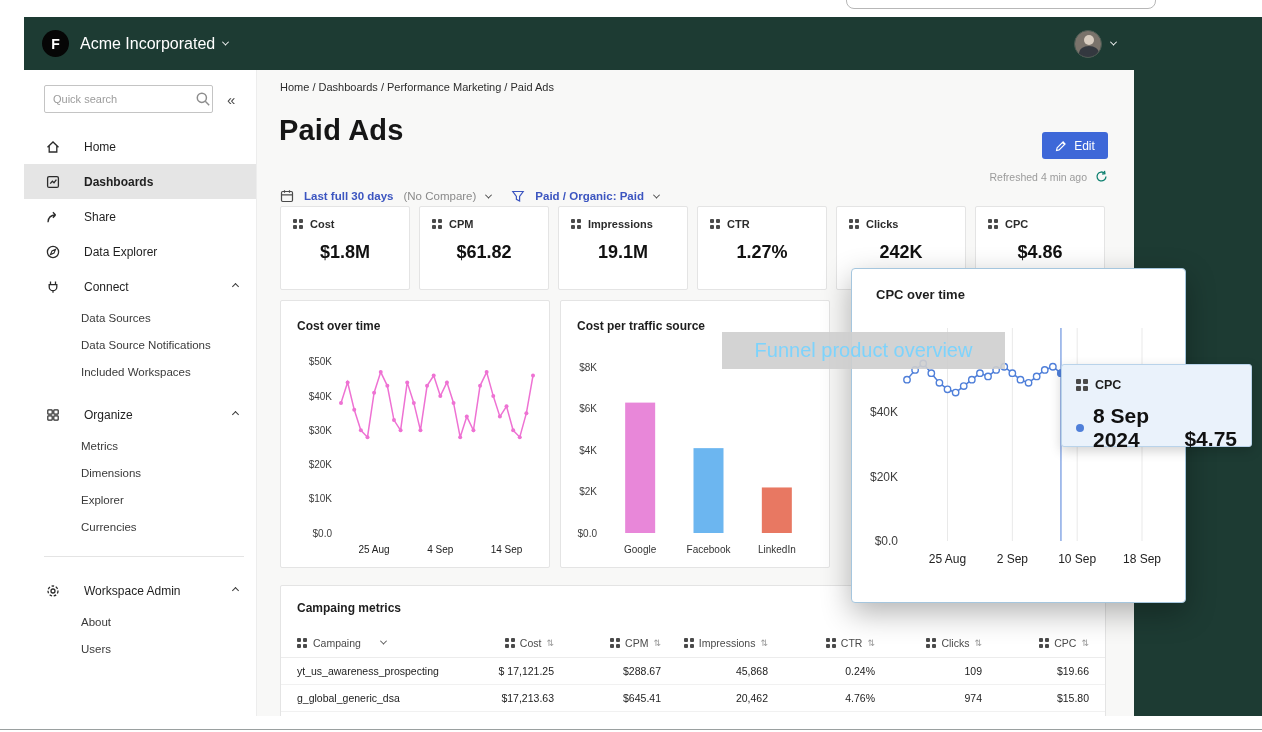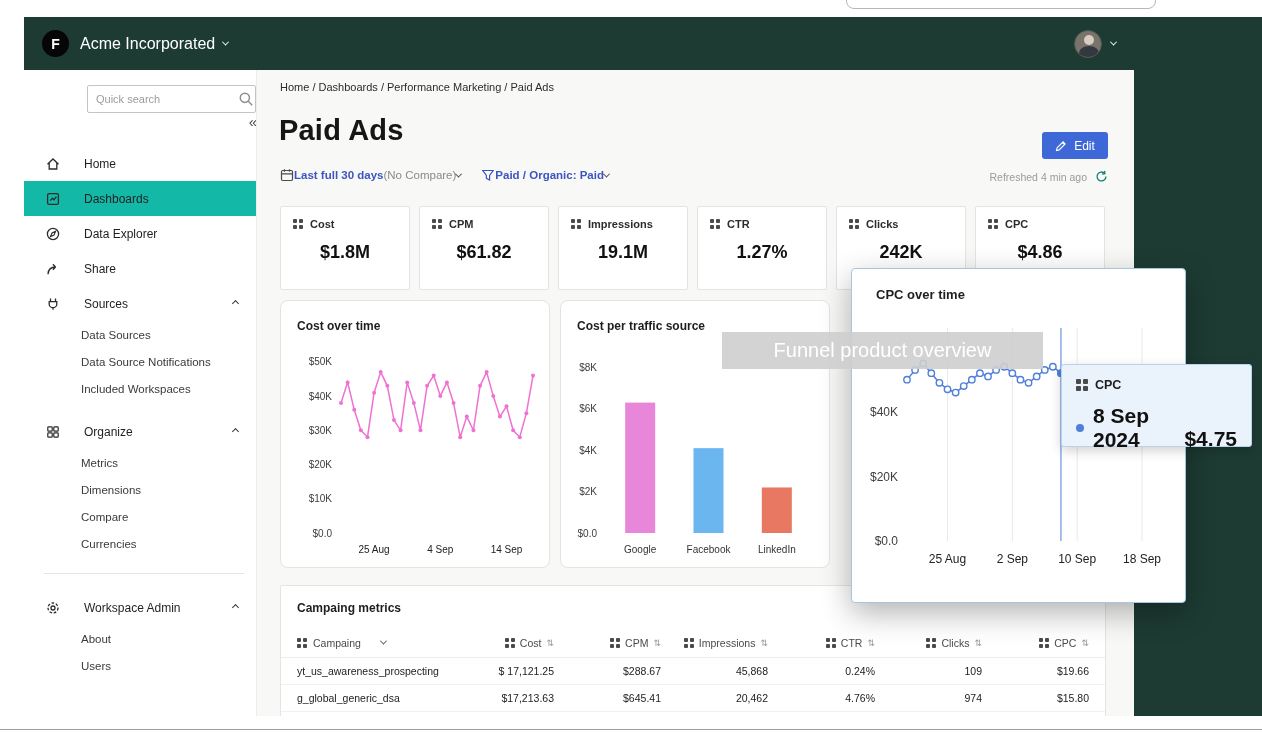--- a/index.html
+++ b/index.html
@@ -32,58 +32,58 @@
 
   .chev { display:inline-block; width:6px; height:6px; border-right:1.5px solid currentColor; border-bottom:1.5px solid currentColor; }
   .chev.down { transform:rotate(45deg) translate(-1px,-1px); }
   .chev.up { transform:rotate(-135deg); }
   .chev.sm { width:5px; height:5px; }
 
   .body-row { flex:1; display:flex; min-height:0; }
 
   
   .sidebar { width:233px; background:#fff; border-right:1px solid #ededed; overflow:hidden; }
-  .search-row { display:flex; align-items:flex-end; padding:15px 0 10px 20px;flex-direction:column; }
+  .search-row { display:flex; align-items:center; padding:15px 0 10px 20px; }
   .search-box { width:169px; height:28px; border:1px solid #c4c4c4; border-radius:2px; display:flex; align-items:center; padding:0 8px; background:#fff; }
   .search-box input { border:0; outline:0; flex:1; font-size:11px; color:#333; background:transparent; font-family:"Liberation Sans",sans-serif; }
   .search-box input::placeholder { color:#9c9c9c; }
   .collapse-btn { margin-left:14px; color:#4a4a4a; font-size:15px; cursor:pointer; letter-spacing:-1px; }
   .nav { margin-top:6px; }
   .nav-item { height:35px; display:flex; align-items:center; padding:0 18px 0 21px; gap:23px; font-size:12px; color:#1f1f1f; font-weight:500; cursor:pointer; }
-  .nav-item.selected { background:#14b8a6; font-weight:400; }
+  .nav-item.selected { background:#e5e5e5; font-weight:700; }
   .nav-item .right { margin-left:auto; color:#3a3a3a; }
   .nav-icon { width:16px; height:16px; flex:0 0 16px; }
   .sub-item { height:27px; display:flex; align-items:center; padding-left:57px; font-size:11.5px; color:#3a3a3a; cursor:pointer; }
   .section-gap { height:12px; }
   .divider { height:1px; background:#e4e4e4; margin:16px 12px 16px 20px; }
 
   
   .main { flex:1; background:var(--page-bg,#f8f8f7); position:relative; overflow:hidden; }
   .breadcrumb { position:absolute; left:23px; top:11px; font-size:11px; color:#2c2c2c; cursor:pointer; }
   .page-title { position:absolute; left:22px; top:44px; font-size:29px; font-weight:600; color:#161616; letter-spacing:0.2px; }
   .edit-btn { position:absolute; right:26px; top:62px; width:66px; height:27px; background:var(--accent-blue,#3e68d8); border:0; border-radius:3px; color:#fff; font-size:12px; display:flex; align-items:center; justify-content:center; gap:7px; cursor:pointer; font-family:"Liberation Sans",sans-serif; }
   .filters { position:absolute; left:23px; top:98px; display:flex; align-items:center; gap:20px; font-size:11.5px; }
-  .filter-item { display:flex; align-items:center; gap:0; cursor:pointer; }
+  .filter-item { display:flex; align-items:center; gap:10px; cursor:pointer;margin-top:21px; }
   .filter-item .flabel { color:var(--link-blue,#3c55c0); font-weight:600; }
   .filter-item .fnote { color:#8a8a8a; font-weight:400; }
   .filter-item .chev { color:#444; }
   .refreshed { position:absolute; right:26px; top:100px; display:flex; align-items:center; gap:8px; font-size:10.5px; color:#9b9b9b; }
   .refresh-icon { color:var(--teal,#0f8170); cursor:pointer; display:inline-flex; }
 
   .kpi-row { position:absolute; left:23px; top:136px; display:flex; gap:9px; }
   .kpi-card { width:130px; height:84px; background:#fff; border:1px solid #e4e4e4; border-radius:2px; padding:11px 12px; cursor:pointer; }
   .kpi-head { display:flex; align-items:center; gap:7px; font-size:11px; color:#2c2c2c; font-weight:600; }
   .kpi-value { margin-top:12px; text-align:center; font-size:18px; font-weight:700; color:#111; }
 
   .metric-icon { width:10px; height:10px; display:grid; grid-template-columns:1fr 1fr; grid-template-rows:1fr 1fr; gap:2px; flex:0 0 10px; }
   .metric-icon i { background:#4a4a4a; border-radius:1px; }
   .metric-icon.lg { width:12px; height:12px; flex-basis:12px; }
 
   .charts-row { position:absolute; left:23px; top:230px; display:flex; gap:10px; }
-  .chart-card { width:270px; height:268px; background:#fff; border:1px solid #e4e4e4; border-radius:8px; position:relative; }
+  .chart-card { width:270px; height:268px; background:#fff; border:1px solid #e4e4e4; border-radius:2px; position:relative; }
   .chart-card .card-title { position:absolute; left:16px; top:18px; font-size:12px; font-weight:700; color:#1e1e1e; }
   .chart-area { position:absolute; left:0; top:40px; width:270px; height:228px; }
 
   
   .table-card { position:absolute; left:23px; top:515px; width:826px; height:240px; background:#fff; border:1px solid #e4e4e4; border-radius:2px; }
   .table-title { padding:15px 16px 13px; font-size:12px; font-weight:700; color:#1e1e1e; }
   .thead, .tr { display:flex; align-items:center; padding:0 16px; }
   .thead { height:30px; border-bottom:1px solid #ececec; color:#4a4a4a; font-size:10.5px; }
   .tr { height:27px; border-bottom:1px solid #f1f1f1; font-size:10.5px; color:#222; cursor:pointer; }
   .col-campaign { flex:0 0 150px; display:flex; align-items:center; gap:6px; }
@@ -97,21 +97,21 @@
   .popup-chart { position:absolute; left:0; top:46px; width:335px; height:260px; }
 
   
   .cpc-tooltip { position:absolute; left:1061px; top:364px; width:191px; height:83px; background:#eaf2fb; border:1px solid #b9d3ea; border-radius:3px; z-index:50; padding:13px 14px; box-shadow:0 4px 12px rgba(0,0,0,.18); }
   .tt-head { display:flex; align-items:center; gap:7px; font-size:12.5px; font-weight:700; color:#1e1e1e; }
   .tt-row { margin-top:12px; display:flex; align-items:center; gap:9px; font-size:21px; font-weight:700; color:#111; }
   .tt-dot { width:8px; height:8px; border-radius:50%; background:#4f7fd9; flex:0 0 8px; }
   .tt-value { margin-left:auto;margin-top:21px; }
 
   
-  .overlay-label { position:absolute; left:722px; top:332px; width:321px; height:37px; background:rgba(206,206,206,0.9); z-index:40; display:flex; align-items:center; justify-content:center; font-size:20px; color:#ffffff; }
+  .overlay-label { position:absolute; left:722px; top:332px; width:283px; height:37px; background:rgba(206,206,206,0.9); z-index:40; display:flex; align-items:center; justify-content:center; font-size:20px; color:#7dd3fc; }
 </style>
 </head>
 <body>
 
 <div class="strip-top"></div>
 <div class="artifact"></div>
 <div class="strip-left"></div>
 <div class="strip-bottom"></div>
 <div class="bottom-line"></div>
 
@@ -154,37 +154,37 @@
         </div>
         <div class="nav-item selected">
           <svg class="nav-icon" viewBox="0 0 16 16">
               <rect x="2.6" y="2.6" width="10.8" height="10.8" rx="1.5" stroke="#2b2b2b" fill="none" stroke-width="1.3"></rect>
               <path d="M5.2 9.6 l2.2-2.4 1.6 1.5 2.4-3" stroke="#2b2b2b" fill="none" stroke-width="1.3"></path>
             </svg>
           <span>Dashboards</span>
         </div>
         <div class="nav-item">
           <svg class="nav-icon" viewBox="0 0 16 16">
+              <path d="M3 13.2 C3.2 8.4 6.2 6 10.6 6 M10.6 6 L7.9 3.3 M10.6 6 L7.9 8.7" stroke="#2b2b2b" fill="none" stroke-width="1.3"></path>
+            </svg>
+          <span>Share</span>
+        </div>
+        <div class="nav-item">
+          <svg class="nav-icon" viewBox="0 0 16 16">
               <circle cx="8" cy="8" r="5.6" stroke="#2b2b2b" fill="none" stroke-width="1.3"></circle>
               <path d="M10.6 5.4 L9 9 l-3.6 1.6 1.6-3.6 z" stroke="#2b2b2b" fill="none" stroke-width="1.1"></path>
             </svg>
           <span>Data Explorer</span>
-        </div>
-        <div class="nav-item">
-          <svg class="nav-icon" viewBox="0 0 16 16">
-              <path d="M3 13.2 C3.2 8.4 6.2 6 10.6 6 M10.6 6 L7.9 3.3 M10.6 6 L7.9 8.7" stroke="#2b2b2b" fill="none" stroke-width="1.3"></path>
-            </svg>
-          <span>Share</span>
         </div>
 
         <div class="nav-item">
           <svg class="nav-icon" viewBox="0 0 16 16">
               <path d="M5.5 2.5 v3.2 M10.5 2.5 v3.2 M4.2 5.7 h7.6 v2.2 a3.8 3.8 0 0 1 -7.6 0 z M8 11.7 v2" stroke="#2b2b2b" fill="none" stroke-width="1.3"></path>
             </svg>
-          <span>Sources</span>
+          <span>Connect</span>
           <span class="right chev up sm"></span>
         </div>
         <div class="sub-item">
             <span>Data Sources</span>
           </div>
         <div class="sub-item">
             <span>Data Source Notifications</span>
           </div>
         <div class="sub-item">
             <span>Included Workspaces</span>
@@ -203,21 +203,21 @@
           <span>Organize</span>
           <span class="right chev up sm"></span>
         </div>
         <div class="sub-item">
             <span>Metrics</span>
           </div>
         <div class="sub-item">
             <span>Dimensions</span>
           </div>
         <div class="sub-item">
-            <span>Compare</span>
+            <span>Explorer</span>
           </div>
         <div class="sub-item">
             <span>Currencies</span>
           </div>
 
         <div class="divider"></div>
         <div class="nav-item">
           <svg class="nav-icon" viewBox="0 0 16 16">
               <circle cx="8" cy="8" r="5" stroke="#2b2b2b" fill="none" stroke-width="1.3" stroke-dasharray="2.6 1.7"></circle>
               <circle cx="8" cy="8" r="2" stroke="#2b2b2b" fill="none" stroke-width="1.3"></circle>

